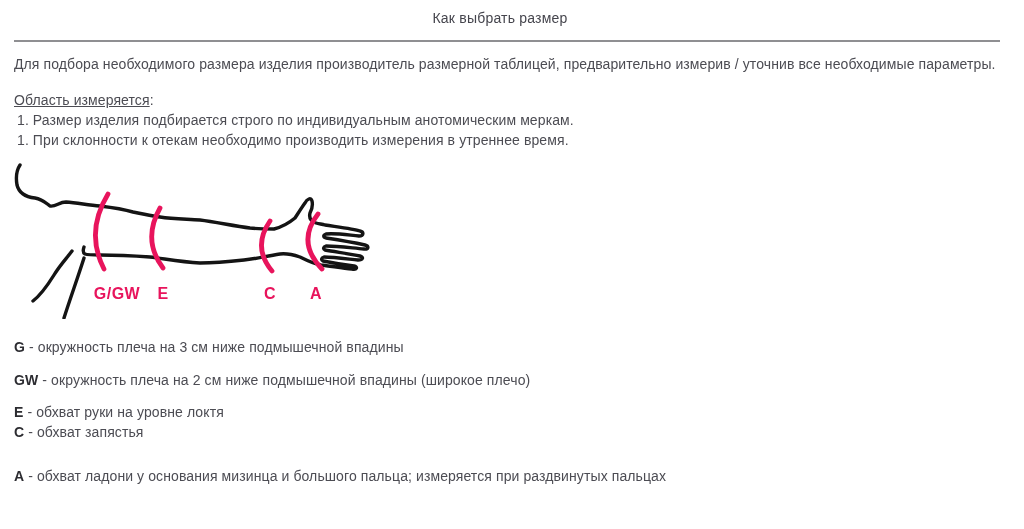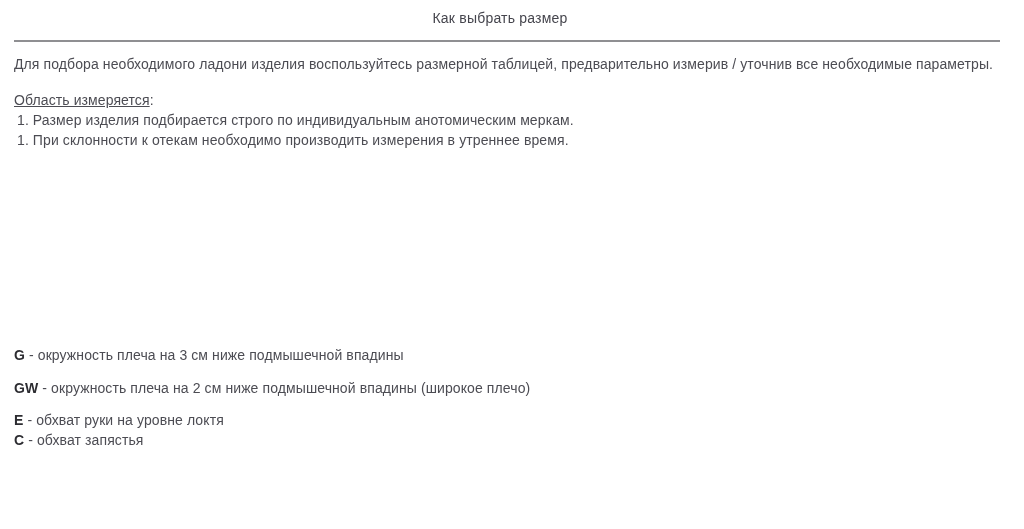--- a/index.html
+++ b/index.html
@@ -24,48 +24,108 @@
   }
   .area-heading .u{text-decoration:underline;}
   .area-item1{position:absolute;top:112px;left:17px;font-size:14px;letter-spacing:.1px;}
   .area-item2{position:absolute;top:132px;left:17px;font-size:14px;letter-spacing:.1px;}
   .diagram{position:absolute;top:157px;left:6px;width:372px;height:162px;}
   .diagram svg{display:block;width:372px;height:162px;}
   .diagram text{
     font-family:"Liberation Sans","DejaVu Sans",sans-serif;
     font-weight:bold;font-size:16px;letter-spacing:.5px;
   }
-  .def{position:absolute;left:14px;font-size:14px;letter-spacing:.1px;white-space:nowrap;margin-top:8px;}
+  .def{position:absolute;left:14px;font-size:14px;letter-spacing:.1px;white-space:nowrap;}
   .def b{color:#2c2c31;}
   .def-0{top:339px;}
   .def-1{top:372px;}
   .def-2{top:404px;}
   .def-3{top:424px;}
   .def-4{top:468px;}
   .warning{
     position:absolute;top:501px;left:14px;font-size:14px;font-weight:bold;
     color:#1d1d20;letter-spacing:.1px;white-space:nowrap;
   }
 </style>
 </head>
 <body>
 
 <div class="page">
 
   <div class="title">Как выбрать размер</div>
 
   <div class="divider"></div>
 
-  <div class="intro">Для подбора необходимого ладони изделия воспользуйтесь размерной таблицей, предварительно измерив / уточнив все необходимые параметры.</div>
+  <div class="intro">Для подбора необходимого размера изделия производитель размерной таблицей, предварительно измерив / уточнив все необходимые параметры.</div>
 
   <div class="area-heading"><span class="u">Область измеряется</span><span>:</span></div>
 
   <div class="area-item1">1. Размер изделия подбирается строго по индивидуальным анотомическим меркам.</div>
   <div class="area-item2">1. При склонности к отекам необходимо производить измерения в утреннее время.</div>
 
+  <div class="diagram">
+    <svg viewBox="0 0 372 162">
+
+      <path d="M 14,8
+           C 10,14 10,22 11,28
+           C 13,36 20,40 29,41
+           C 36,42 40,46 44,49
+           C 50,50 53,45 60,45
+           C 72,46 82,48 94,49
+           C 110,51 120,53 127,55
+           C 138,57 146,59 154,60
+           C 167,62 180,62 194,63
+           C 210,65 228,69 244,71
+           C 254,72 262,72 268,72
+           C 276,70 283,66 289,61
+           C 291,58 296,50 299,46
+           C 301,42 305,40 306,44
+           C 307,48 306,52 304,56
+           C 303,60 304,64 310,66
+           C 313,67 316,67 319,68
+           C 332,70 348,72 354,74
+           C 358,75 358,79 353,79
+           C 342,78 330,76 320,77
+           C 317,78 317,80 320,81
+           C 333,83 350,86 359,88
+           C 363,89 363,93 358,92
+           C 346,91 332,89 320,89
+           C 317,90 317,92 319,93
+           C 330,95 346,97 354,99
+           C 358,100 357,103 352,103
+           C 342,102 328,100 318,100
+           C 315,101 315,103 317,104
+           C 327,106 340,108 348,109
+           C 352,110 351,113 346,112
+           C 336,111 324,109 315,108
+           C 308,107 300,103 294,100
+           C 288,98 282,96 274,97
+           C 260,99 250,102 238,103
+           C 220,105 205,106 194,106
+           C 175,105 160,102 144,100
+           C 130,99 110,98 94,98
+           C 88,98 82,98 79,97
+           C 77,96 77,93 78,90" fill="none" stroke="#141414" stroke-width="3.4" stroke-linecap="round" stroke-linejoin="round"></path>
+
+      <path d="M 78,101 C 72,120 64,142 58,161" fill="none" stroke="#141414" stroke-width="3.4" stroke-linecap="round"></path>
+
+      <path d="M 66,94 C 60,102 54,108 48,118 C 43,126 36,137 27,144" fill="none" stroke="#141414" stroke-width="3.4" stroke-linecap="round"></path>
+
+      <path d="M 102,37 Q 79,75 98,112" fill="none" stroke="#e8145c" stroke-width="4.8" stroke-linecap="round"></path>
+      <path d="M 154,51 Q 136,83 157,111" fill="none" stroke="#e8145c" stroke-width="4.8" stroke-linecap="round"></path>
+      <path d="M 264,64 Q 246,90 266,114" fill="none" stroke="#e8145c" stroke-width="4.8" stroke-linecap="round"></path>
+      <path d="M 312,57 Q 290,85 316,112" fill="none" stroke="#e8145c" stroke-width="4.8" stroke-linecap="round"></path>
+
+      <text x="111" y="142" text-anchor="middle" fill="#e8145c">G/GW</text>
+      <text x="157" y="142" text-anchor="middle" fill="#e8145c">E</text>
+      <text x="264" y="142" text-anchor="middle" fill="#e8145c">C</text>
+      <text x="310" y="142" text-anchor="middle" fill="#e8145c">A</text>
+    </svg>
+  </div>
 
   <div class="def def-0"><b>G</b> <span>- окружность плеча на 3 см ниже подмышечной впадины</span></div>
   <div class="def def-1"><b>GW</b> <span>- окружность плеча на 2 см ниже подмышечной впадины (широкое плечо)</span></div>
   <div class="def def-2"><b>E</b> <span>- обхват руки на уровне локтя</span></div>
   <div class="def def-3"><b>C</b> <span>- обхват запястья</span></div>
+  <div class="def def-4"><b>A</b> <span>- обхват ладони у основания мизинца и большого пальца; измеряется при раздвинутых пальцах</span></div>
 
 
 </div>
 
 </body></html>

